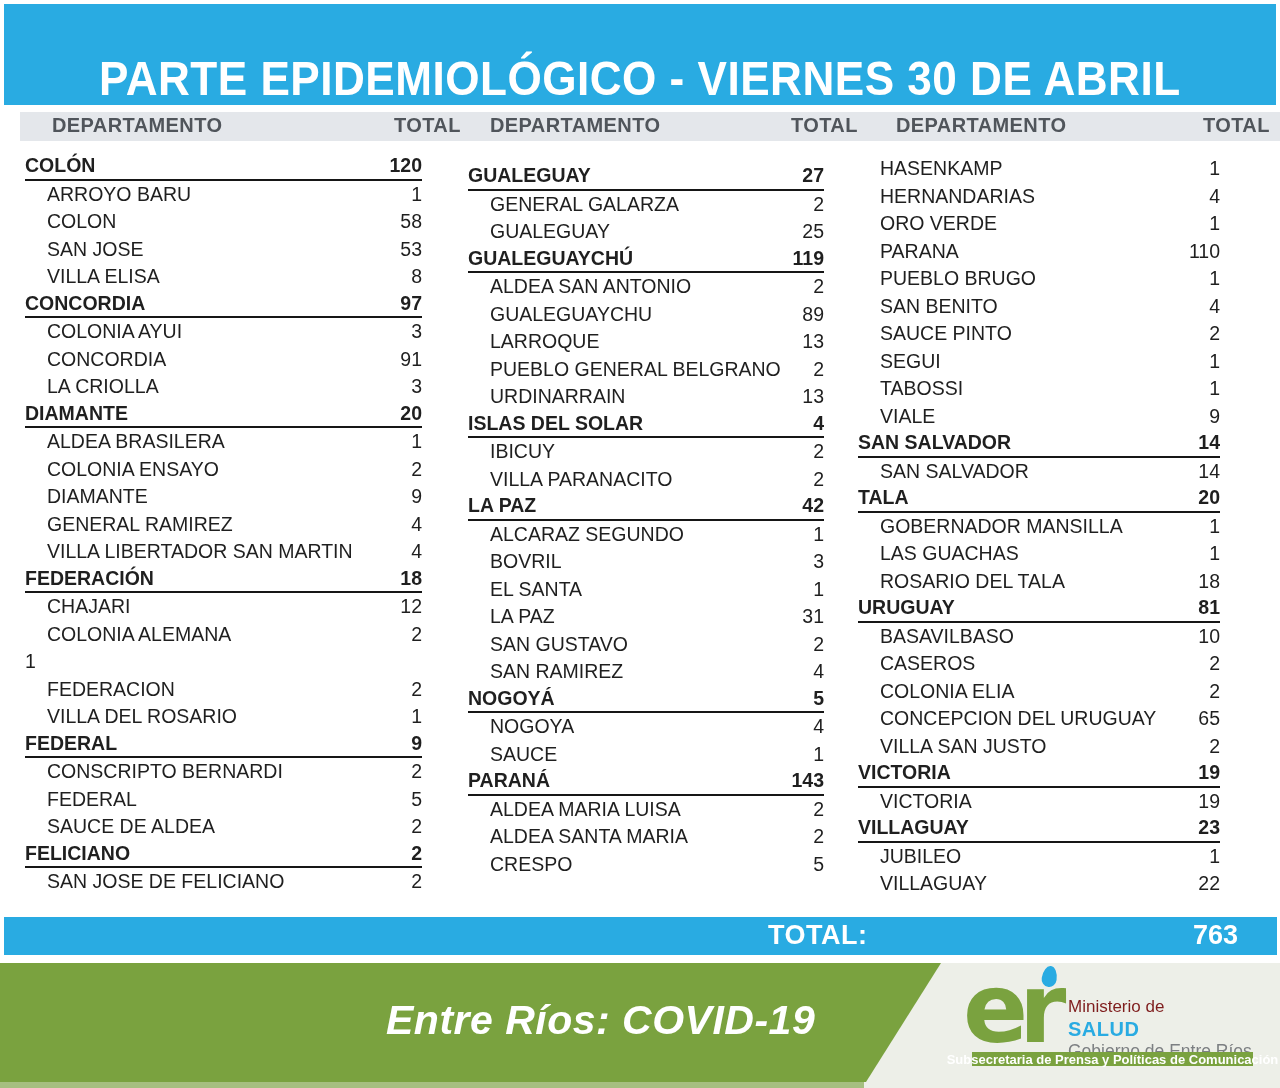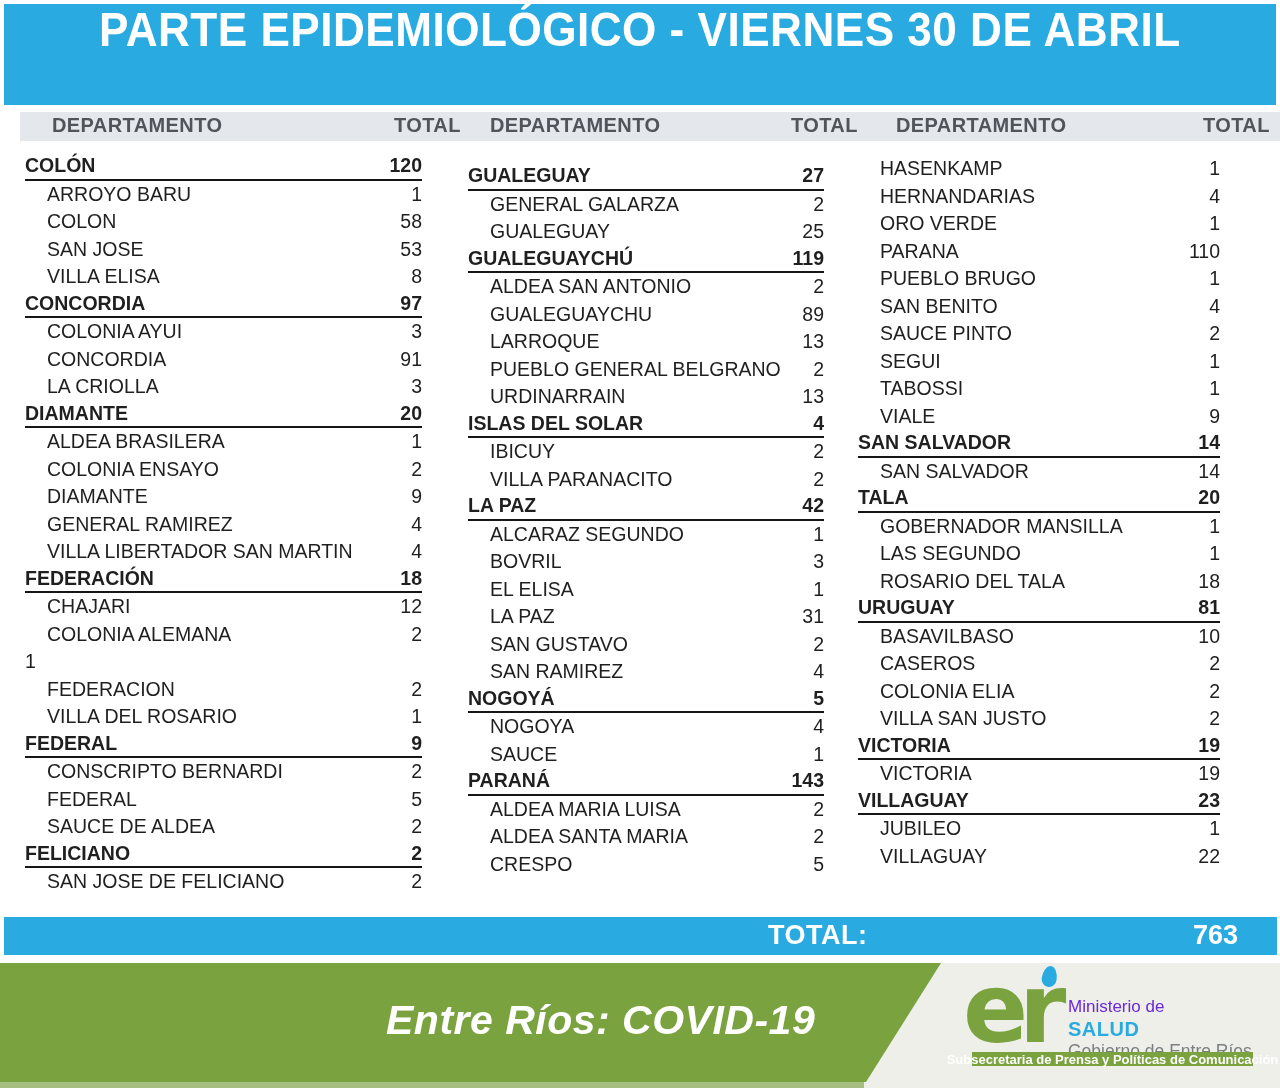--- a/index.html
+++ b/index.html
@@ -3,21 +3,21 @@
 <meta charset="utf-8">
 <style>
   html,body{margin:0;padding:0;background:#ffffff;}
   .page{
     position:relative;width:1280px;height:1088px;background:#fff;overflow:hidden;
     font-family:"Liberation Sans","DejaVu Sans",sans-serif;color:#1f1f1f;
   }
   
   .header-band{
     position:absolute;left:4px;top:4px;width:1272px;height:101px;
-    background:var(--blue,#29ABE2);display:flex;align-items:flex-start;justify-content:center;
+    background:var(--blue,#29ABE2);display:flex;align-items:flex-end;justify-content:center;
   }
   .header-band .title{
     color:#fff;font-size:45px;font-weight:700;letter-spacing:.5px;
     transform:scale(.98,1.06);white-space:nowrap;
   }
   
   .colhead-bar{
     position:absolute;left:0;top:112px;width:1280px;height:29px;
     background:var(--graybar,#E4E7EB);
     margin-left:20px;
@@ -68,21 +68,21 @@
   .logo{position:absolute;left:963px;top:-14px;width:110px;height:120px;}
   .logo .er{
     font-family:"DejaVu Sans",sans-serif;font-weight:700;font-size:96px;line-height:120px;
     color:var(--green,#7AA23F);letter-spacing:-9px;
   }
   .logo .dot{
     position:absolute;left:79px;top:17px;width:15px;height:21px;background:var(--blue,#29ABE2);
     border-radius:50% 50% 48% 48% / 62% 62% 38% 38%;transform:rotate(8deg);
   }
   .ministry{position:absolute;left:1068px;top:35px;line-height:1;}
-  .ministry .m1{font-size:17px;color:#6d28d9;margin-bottom:4px;}
+  .ministry .m1{font-size:17px;color:#7f1d1d;margin-bottom:4px;}
   .ministry .m2{font-size:20px;font-weight:700;color:var(--blue,#29ABE2);letter-spacing:.5px;margin-bottom:4px;}
   .ministry .m3{font-size:17.5px;color:#7C7F82;}
   .subbar{
     position:absolute;left:972px;top:89px;width:281px;height:14px;background:var(--green,#7AA23F);
     display:flex;align-items:center;justify-content:center;
   }
   .subbar span{color:#fff;font-size:13px;font-weight:700;white-space:nowrap;}
 </style>
 </head>
 <body>
@@ -267,21 +267,21 @@
         </div>
         <div class="trow loc">
           <span class="nm">ALCARAZ SEGUNDO</span>
           <span class="vl">1</span>
         </div>
         <div class="trow loc">
           <span class="nm">BOVRIL</span>
           <span class="vl">3</span>
         </div>
         <div class="trow loc">
-          <span class="nm">EL ELISA</span>
+          <span class="nm">EL SANTA</span>
           <span class="vl">1</span>
         </div>
         <div class="trow loc">
           <span class="nm">LA PAZ</span>
           <span class="vl">31</span>
         </div>
         <div class="trow loc">
           <span class="nm">SAN GUSTAVO</span>
           <span class="vl">2</span>
         </div>
@@ -369,21 +369,21 @@
         </div>
         <div class="trow group">
           <span class="nm">TALA</span>
           <span class="vl">20</span>
         </div>
         <div class="trow loc">
           <span class="nm">GOBERNADOR MANSILLA</span>
           <span class="vl">1</span>
         </div>
         <div class="trow loc">
-          <span class="nm">LAS SEGUNDO</span>
+          <span class="nm">LAS GUACHAS</span>
           <span class="vl">1</span>
         </div>
         <div class="trow loc">
           <span class="nm">ROSARIO DEL TALA</span>
           <span class="vl">18</span>
         </div>
         <div class="trow group">
           <span class="nm">URUGUAY</span>
           <span class="vl">81</span>
         </div>
@@ -391,20 +391,24 @@
           <span class="nm">BASAVILBASO</span>
           <span class="vl">10</span>
         </div>
         <div class="trow loc">
           <span class="nm">CASEROS</span>
           <span class="vl">2</span>
         </div>
         <div class="trow loc">
           <span class="nm">COLONIA ELIA</span>
           <span class="vl">2</span>
+        </div>
+        <div class="trow loc">
+          <span class="nm">CONCEPCION DEL URUGUAY</span>
+          <span class="vl">65</span>
         </div>
         <div class="trow loc">
           <span class="nm">VILLA SAN JUSTO</span>
           <span class="vl">2</span>
         </div>
         <div class="trow group">
           <span class="nm">VICTORIA</span>
           <span class="vl">19</span>
         </div>
         <div class="trow loc">

